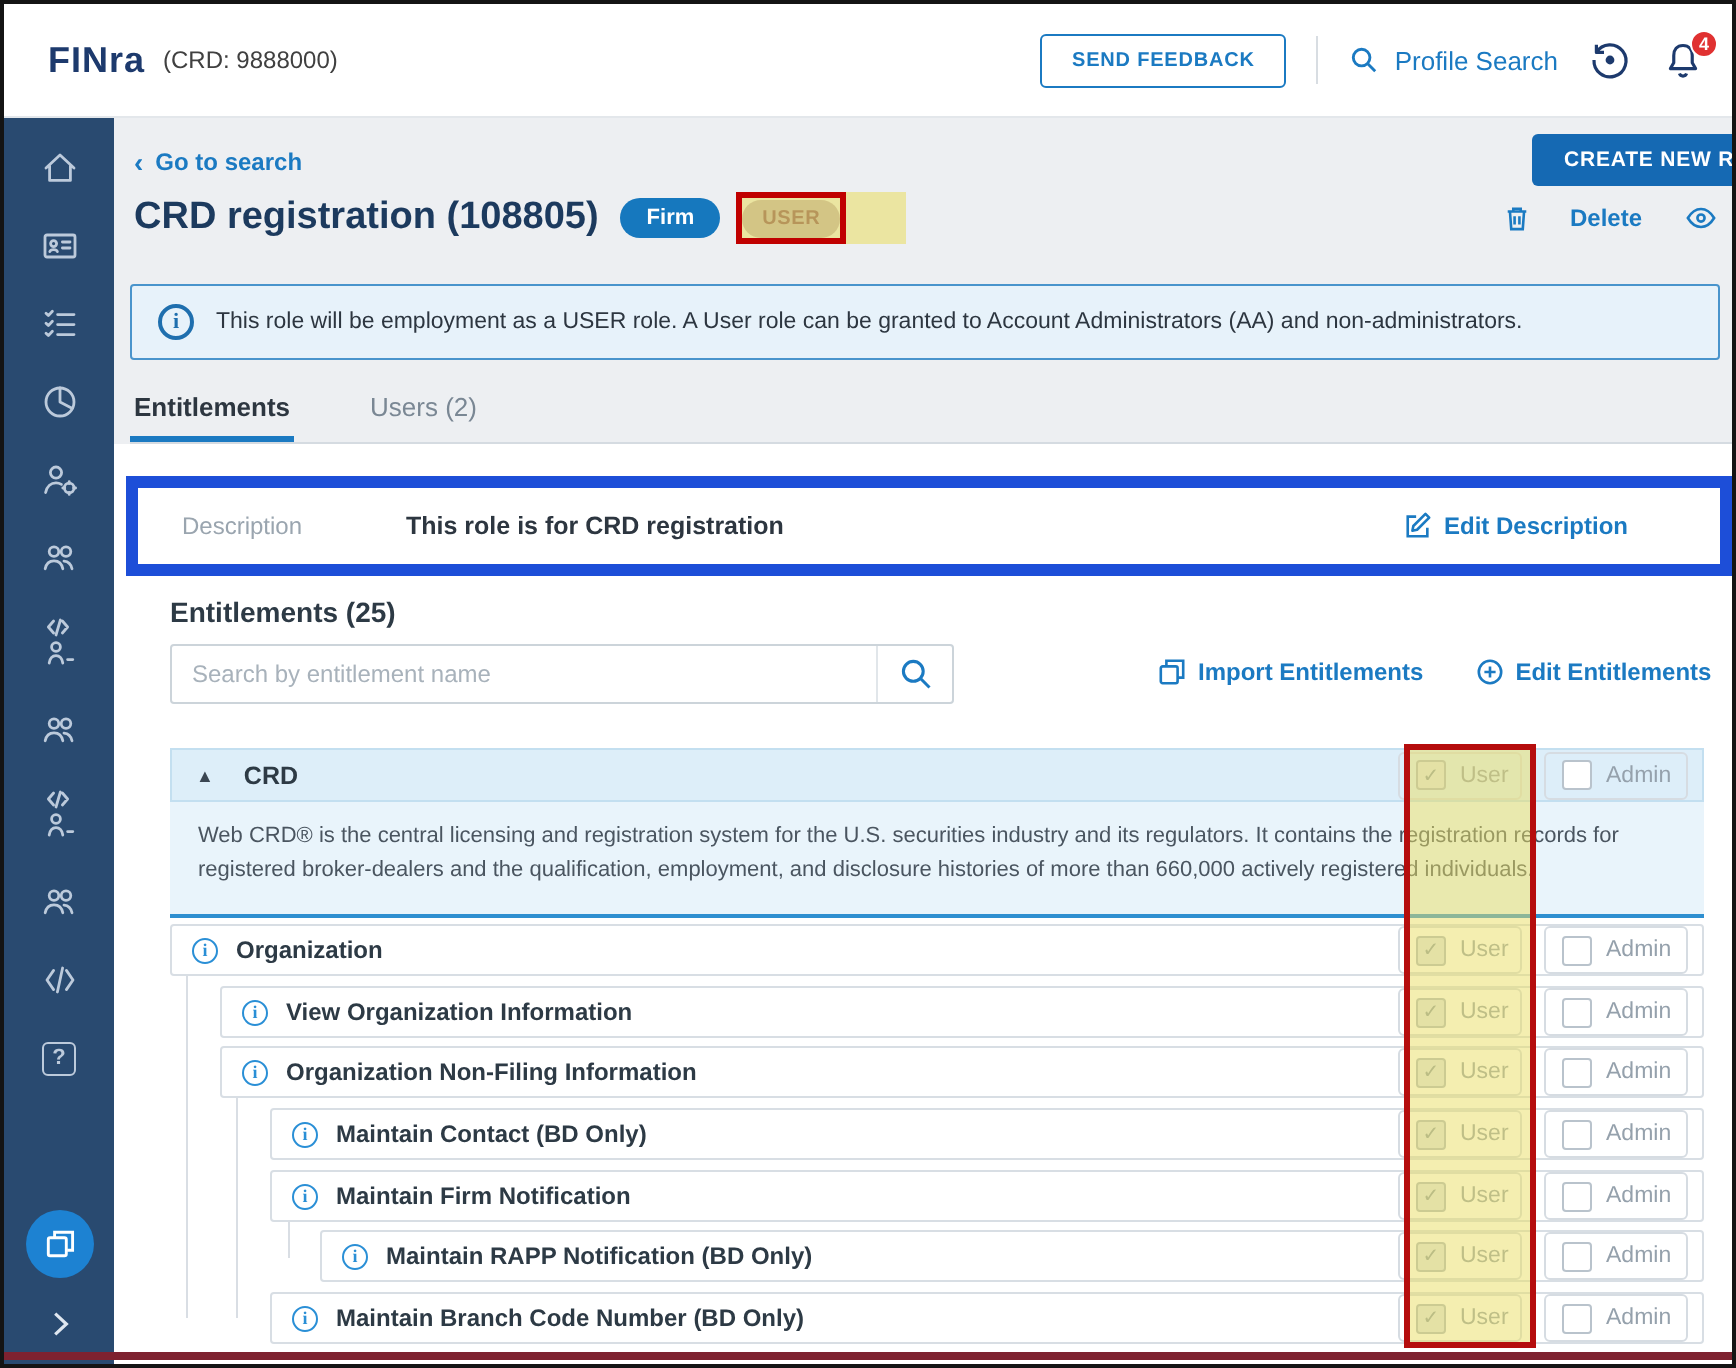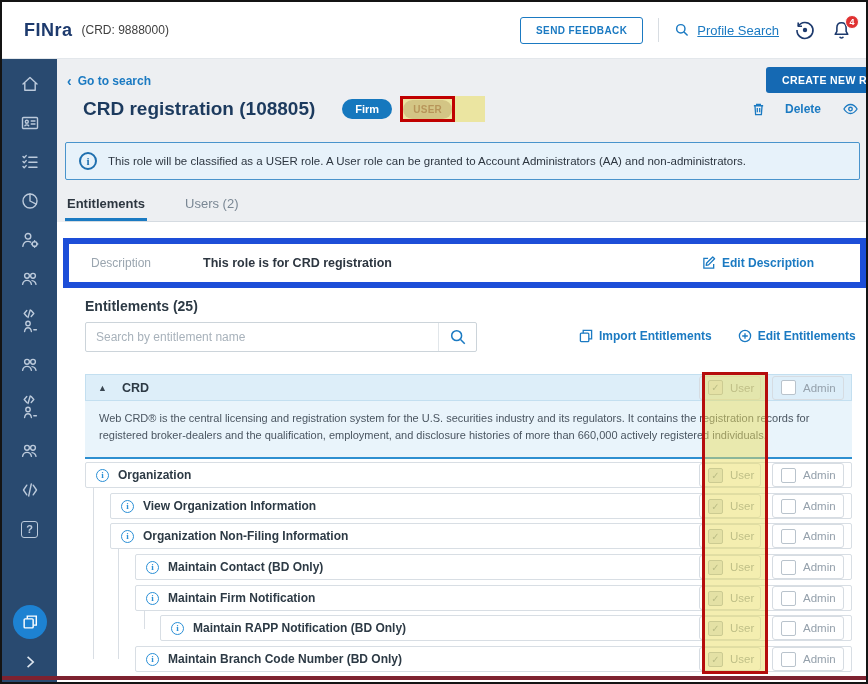--- a/index.html
+++ b/index.html
@@ -13,21 +13,21 @@
   
   .topbar { position:absolute; left:0; right:0; top:0; height:56px; background:#fff;
     display:flex; align-items:center; box-shadow:0 1px 0 #e3e7eb; z-index:4; }
   .logo { margin-left:22px; font-size:18px; font-weight:bold; color:#1d3a6d; letter-spacing:.5px; }
   .crd-label { margin-left:9px; font-size:12px; color:#404040; }
   .topbar-right { margin-left:auto; display:flex; align-items:center; gap:15px; padding-right:14px; }
   .send-feedback { border:1px solid #1b7ac2; color:#1b7ac2; background:#fff; font-size:10px;
     font-weight:bold; letter-spacing:.4px; padding:7px 15px; border-radius:3px; cursor:pointer;
     font-family:"Liberation Sans",sans-serif;margin-left:28px; }
   .tb-divider { width:1px; height:24px; background:#d8dde2; }
-  .profile-search { display:flex; align-items:center; gap:7px; color:#1b7ac2; font-size:13px; cursor:pointer;text-decoration:underline; }
+  .profile-search { display:flex; align-items:center; gap:7px; color:#1b7ac2; font-size:13px; cursor:pointer; }
   .icon-navy { color:#1d3a6d; display:flex; align-items:center; }
   .bell-wrap { position:relative; cursor:pointer; }
   .badge { position:absolute; top:-5px; right:-7px; background:#e03131; color:#fff; min-width:14px;
     height:14px; border-radius:50%; font-size:9px; font-weight:bold; display:flex; align-items:center;
     justify-content:center; border:1px solid #fff; }
 
   
   .sidebar { position:absolute; left:0; top:56px; bottom:0; width:55px; background:#294a70; z-index:3; }
   .side-icons { display:flex; flex-direction:column; align-items:center; padding-top:15px; gap:17px; color:#bccadb; }
   .side-icon { width:22px; height:22px; display:flex; align-items:center; justify-content:center; cursor:pointer; }
@@ -42,21 +42,21 @@
 
   
   .main { position:absolute; left:55px; top:56px; right:0; bottom:0; background:#edeff2; overflow:hidden; }
   .back-link { position:absolute; left:10px; top:16px; color:#1b7ac2; font-size:12px; font-weight:bold;
     display:flex; align-items:center; gap:6px; cursor:pointer; }
   .back-chev { font-size:14px; line-height:10px; }
   .create-btn { position:absolute; left:709px; top:9px; height:26px; background:#1569b3; color:#fff;
     font-size:10.5px; font-weight:bold; letter-spacing:.4px; padding:0 16px; border:none; border-radius:3px;
     white-space:nowrap; cursor:pointer; font-family:"Liberation Sans",sans-serif; }
   .title-row { position:absolute; left:10px; top:37px; display:flex; align-items:center; gap:11px; height:28px; }
-  .page-title { font-size:19px; color:#1c3a5e; margin:16px; font-weight:bold; white-space:nowrap; }
+  .page-title { font-size:19px; color:#1c3a5e; margin:0; font-weight:bold; white-space:nowrap; }
   .firm-pill { background:#1678be; color:#fff; font-size:11px; font-weight:bold; padding:4px 13px;
     border-radius:12px; }
   .user-annot { position:relative; margin-right:40px; display:inline-block; }
   .user-pill { position:relative; z-index:1; background:#b9a9b3; color:#7b3f54; font-size:10px;
     font-weight:bold; padding:4px 10px; border-radius:10px; letter-spacing:.3px; display:inline-block; }
   .user-annot::after { content:''; position:absolute; left:-1px; top:-3px; bottom:-3px;
     width:calc(100% + 34px); background:rgba(233,221,95,.55); z-index:2; pointer-events:none; }
   .user-annot::before { content:''; position:absolute; inset:-3px; border:3px solid #c00000; z-index:3;
     pointer-events:none; }
   .header-actions { position:absolute; left:695px; top:44px; display:flex; gap:22px; white-space:nowrap; }
@@ -289,21 +289,21 @@
             <path d="M1 6c2-3.3 4.3-4.8 7-4.8S13 2.7 15 6c-2 3.3-4.3 4.8-7 4.8S3 9.3 1 6Z"></path>
               <circle cx="8" cy="6" r="1.9"></circle>
           </svg>
         </span>
         <span>View Assigned Accounts</span>
       </div>
     </div>
 
     <div class="banner">
       <span class="info-big">i</span>
-      <span>This role will be classified as a USER role. A User role can be granted to Account Administrators (AA) and non-administrators.</span>
+      <span>This role will be employment as a USER role. A User role can be granted to Account Administrators (AA) and non-administrators.</span>
     </div>
 
     <div class="tabs">
       <div class="tab active">Entitlements</div>
       <div class="tab">Users (2)</div>
     </div>
 
     <div class="panel">
 
       <div class="desc-card">

